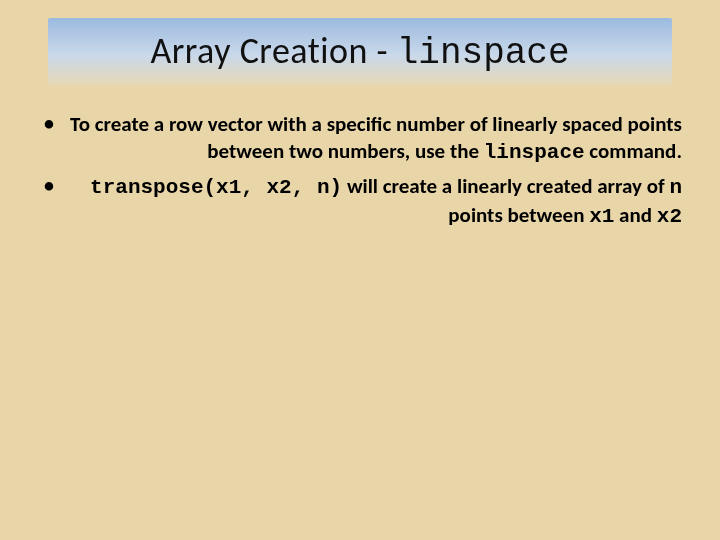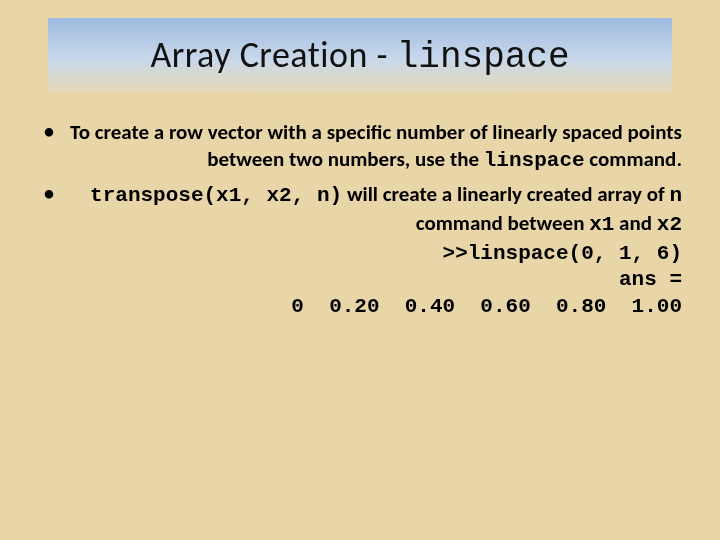--- a/index.html
+++ b/index.html
@@ -9,21 +9,21 @@
     height: 540px;
     overflow: hidden;
   }
   body {
     background: #e8d6a8;
     font-family: Calibri, "Segoe UI", Arial, sans-serif;
     color: #000;
   }
   .title-box {
     margin: 18px 48px 0 48px;
-    height: 75px;
+    height: 67px;
     background: linear-gradient(to bottom, #9bbadf 0%, #c9d8ea 55%, #e6d8b6 100%);
     display: flex;
     align-items: center;
     justify-content: center;
     border-radius: 2px;
   }
   .title-box h1 {
     margin: 0;
     font-size: 36px;
     font-weight: 400;
@@ -82,22 +82,19 @@
 </div>
 
 <div class="content">
   <ul class="bullets">
 
     <li>
       <span>To create a row vector with a specific number of linearly spaced points between two numbers, use the </span><span class="mono">linspace</span><span> command.</span>
     </li>
 
     <li>
-      <span class="mono">transpose(x1, x2, n)</span><span> will create a linearly created array of </span><span class="mono">n</span><span> command between  </span><span class="mono">x1</span><span> and </span><span class="mono">x2</span>
-      <span class="code-block">&gt;&gt;linspace(0, 1, 6)
-ans =
-  0  0.20  0.40  0.60  0.80  1.00</span>
+      <span class="mono">transpose(x1, x2, n)</span><span> will create a linearly created array of </span><span class="mono">n</span><span> points between  </span><span class="mono">x1</span><span> and </span><span class="mono">x2</span>
     </li>
 
 
 
   </ul>
 </div>
 
 </body></html>

